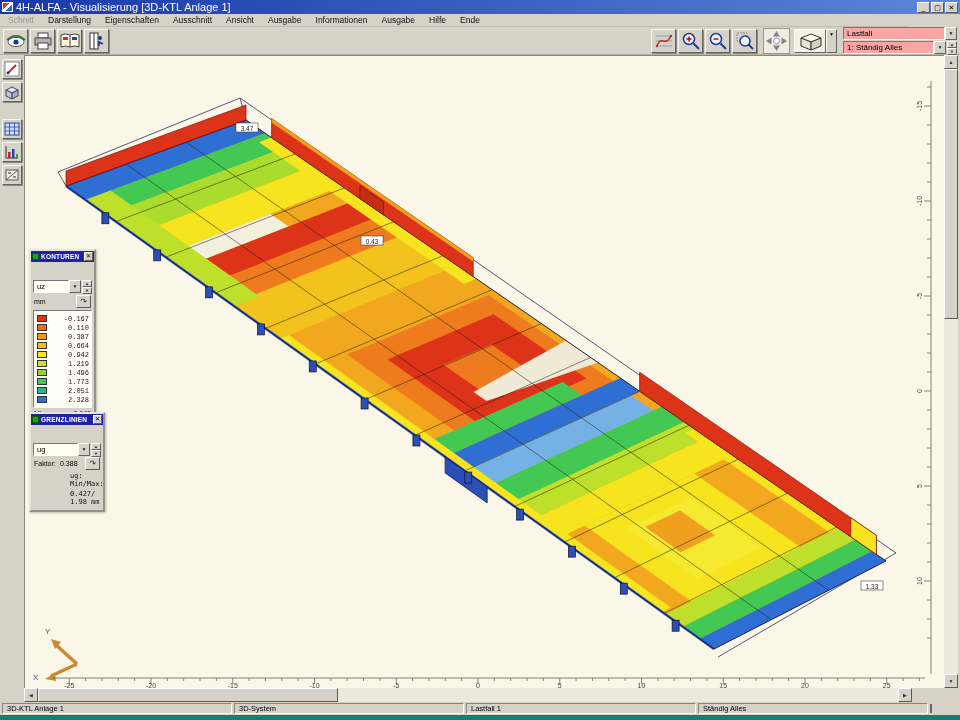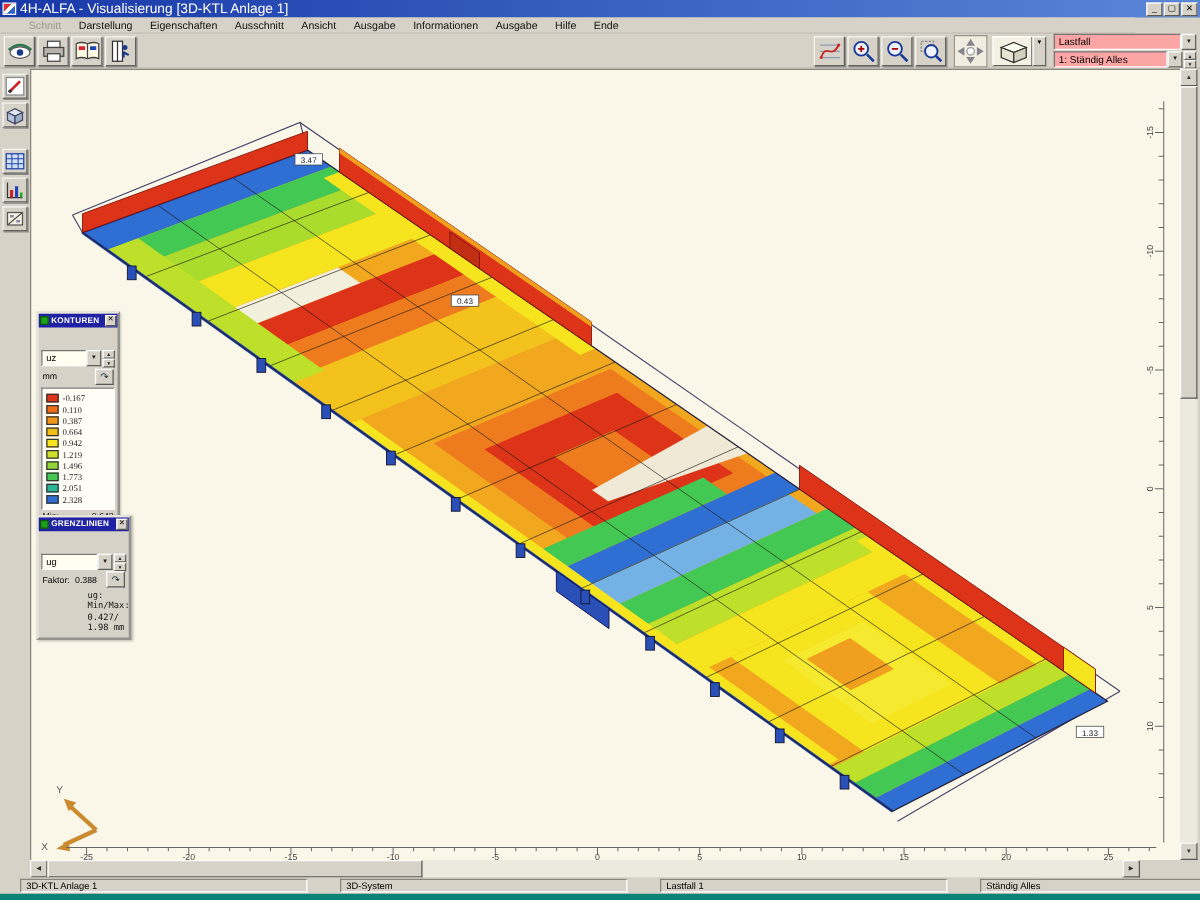--- a/index.html
+++ b/index.html
@@ -5,21 +5,21 @@
   html,body{margin:0;padding:0;background:#000;}
   *{box-sizing:border-box;font-family:"Liberation Sans",sans-serif;}
   .window{position:relative;width:960px;height:720px;background:#d6d2c8;overflow:hidden;}
   
   .titlebar{position:absolute;left:0;top:0;width:960px;height:14px;background:linear-gradient(90deg,#1838a8,#5a86d8);display:flex;align-items:center;padding:0 2px;}
   .app-icon{width:11px;height:10px;background:linear-gradient(135deg,#d33 0 40%,#fff 40% 60%,#36c 60%);border:1px solid #fff;margin-right:3px;flex:0 0 auto;}
   .title-text{color:#fff;font-size:11px;font-weight:normal;white-space:nowrap;flex:1;line-height:12px;}
   .winbtns{display:flex;gap:1px;}
   .winbtn{width:13px;height:11px;background:#d6d2c8;border:1px solid;border-color:#fff #5a5a5a #5a5a5a #fff;font-size:7px;line-height:9px;text-align:center;color:#000;}
   
-  .menubar{position:absolute;left:0;top:14px;width:908px;height:13px;background:#d6d2c8;display:flex;align-items:center;padding-left:16px;border-bottom:1px solid #c0bcb2;}
+  .menubar{position:absolute;left:0;top:14px;width:908px;height:13px;background:#d6d2c8;display:flex;align-items:center;padding-left:1px;border-bottom:1px solid #c0bcb2;}
   .menu-item{font-size:8.5px;padding:0 7px;color:#111;line-height:13px;}
   .menu-item.disabled{color:#9a9890;}
   
   .toolbar{position:absolute;left:0;top:27px;width:960px;height:28px;background:#d6d2c8;display:flex;align-items:center;padding:0 3px;border-bottom:1px solid #b8b4aa;}
   .tb-btn{width:25px;height:24px;background:#d6d2c8;border:1px solid;border-color:#f6f5f1 #61615e #61615e #f6f5f1;box-shadow:1px 1px 0 #8a8a86;margin-right:2px;display:flex;align-items:center;justify-content:center;}
   .spacer{flex:1;}
   .pan-ctl{width:27px;height:26px;background:#f0ece0;border:1px solid #9a968c;margin:0 4px;display:flex;align-items:center;justify-content:center;}
   .cube-btn{width:32px;height:24px;background:#f4f0e2;border:1px solid;border-color:#fff #61615e #61615e #fff;display:flex;align-items:center;justify-content:center;}
   .dd-strip{width:11px;height:24px;background:#d6d2c8;border:1px solid;border-color:#fff #61615e #61615e #fff;font-size:5px;text-align:center;line-height:8px;}
   .combo-col{display:flex;flex-direction:column;gap:1px;margin-left:6px;}
@@ -42,34 +42,34 @@
   .ptext{color:#fff;font-size:6.5px;font-weight:bold;flex:1;letter-spacing:.2px;}
   .pclose{width:9px;height:9px;background:#d6d2c8;border:1px solid;border-color:#fff #5a5a5a #5a5a5a #fff;font-size:6px;line-height:7px;text-align:center;}
   .prow{display:flex;align-items:center;padding:18px 2px 1px 2px;}
   .pcombo{display:flex;height:13px;flex:1;}
   .pcombo .cfield{flex:1;font-size:7.5px;background:#fffef0;}
   .pbtn{width:15px;height:13px;background:#d6d2c8;border:1px solid;border-color:#fff #5a5a5a #5a5a5a #fff;font-size:8px;line-height:11px;text-align:center;color:#234;}
   .unit-row{display:flex;justify-content:space-between;align-items:center;padding:1px 3px 2px 3px;font-size:7px;}
   .legendbox{margin:0 2px;background:#fffef6;border:1px solid;border-color:#777 #fff #fff #777;padding:3px 2px 3px 3px;}
   .lrow{display:flex;align-items:center;height:9px;}
   .lchip{width:10px;height:7px;border:1px solid #333;margin-right:3px;flex:0 0 auto;}
-  .lval{font-family:Liberation Serif, serif;font-size:7px;flex:1;text-align:left;color:#222;}
+  .lval{font-family:Liberation Mono, monospace;font-size:7px;flex:1;text-align:right;color:#222;}
   .pfoot{padding:2px 3px;font-family:"DejaVu Sans Mono",monospace;font-size:7px;color:#111;}
   .pfoot div{display:flex;justify-content:space-between;}
   .gtext{padding:0 3px 2px 3px;font-family:"DejaVu Sans Mono",monospace;font-size:7px;color:#111;margin-left:36px;}
   
   .vscroll{position:absolute;left:944px;top:55px;width:14px;height:633px;background:#eceade;}
   .hscroll{position:absolute;left:24px;top:688px;width:888px;height:14px;background:#eceade;display:flex;}
   .sb-btn{width:14px;height:14px;background:#d6d2c8;border:1px solid;border-color:#fff #5a5a5a #5a5a5a #fff;font-size:5px;line-height:12px;text-align:center;color:#333;flex:0 0 auto;}
   .vscroll .sb-btn{height:14px;width:14px;}
   .sb-thumb-v{position:absolute;left:0;top:14px;width:14px;height:250px;background:#d6d2c8;border:1px solid;border-color:#fff #5a5a5a #5a5a5a #fff;}
   .sb-thumb-h{width:300px;height:14px;background:#d6d2c8;border:1px solid;border-color:#fff #5a5a5a #5a5a5a #fff;}
   .hgap{position:absolute;left:912px;top:688px;width:48px;height:14px;background:#d6d2c8;}
   
-  .statusbar{position:absolute;left:0;top:702px;width:828px;height:13px;background:#d6d2c8;display:flex;align-items:stretch;padding:1px 16px;gap:24px;}
+  .statusbar{position:absolute;left:0;top:702px;width:828px;height:13px;background:#d6d2c8;display:flex;align-items:stretch;padding:1px 2px;}
   .scell{border:1px solid;border-color:#8a867c #fff #fff #8a867c;font-size:7.5px;line-height:9px;padding:0 4px;margin-right:2px;white-space:nowrap;overflow:hidden;}
   .status-icon{width:12px;height:9px;margin-top:1px;background:linear-gradient(135deg,#c22 0 45%,#fff 45% 55%,#24b 55%);border:1px solid #666;}
   .desktopstrip{position:absolute;left:0;top:715px;width:960px;height:5px;background:#0d8176;}
 </style>
 </head>
 <body>
 
 <div class="window">
 
   <div class="titlebar">

